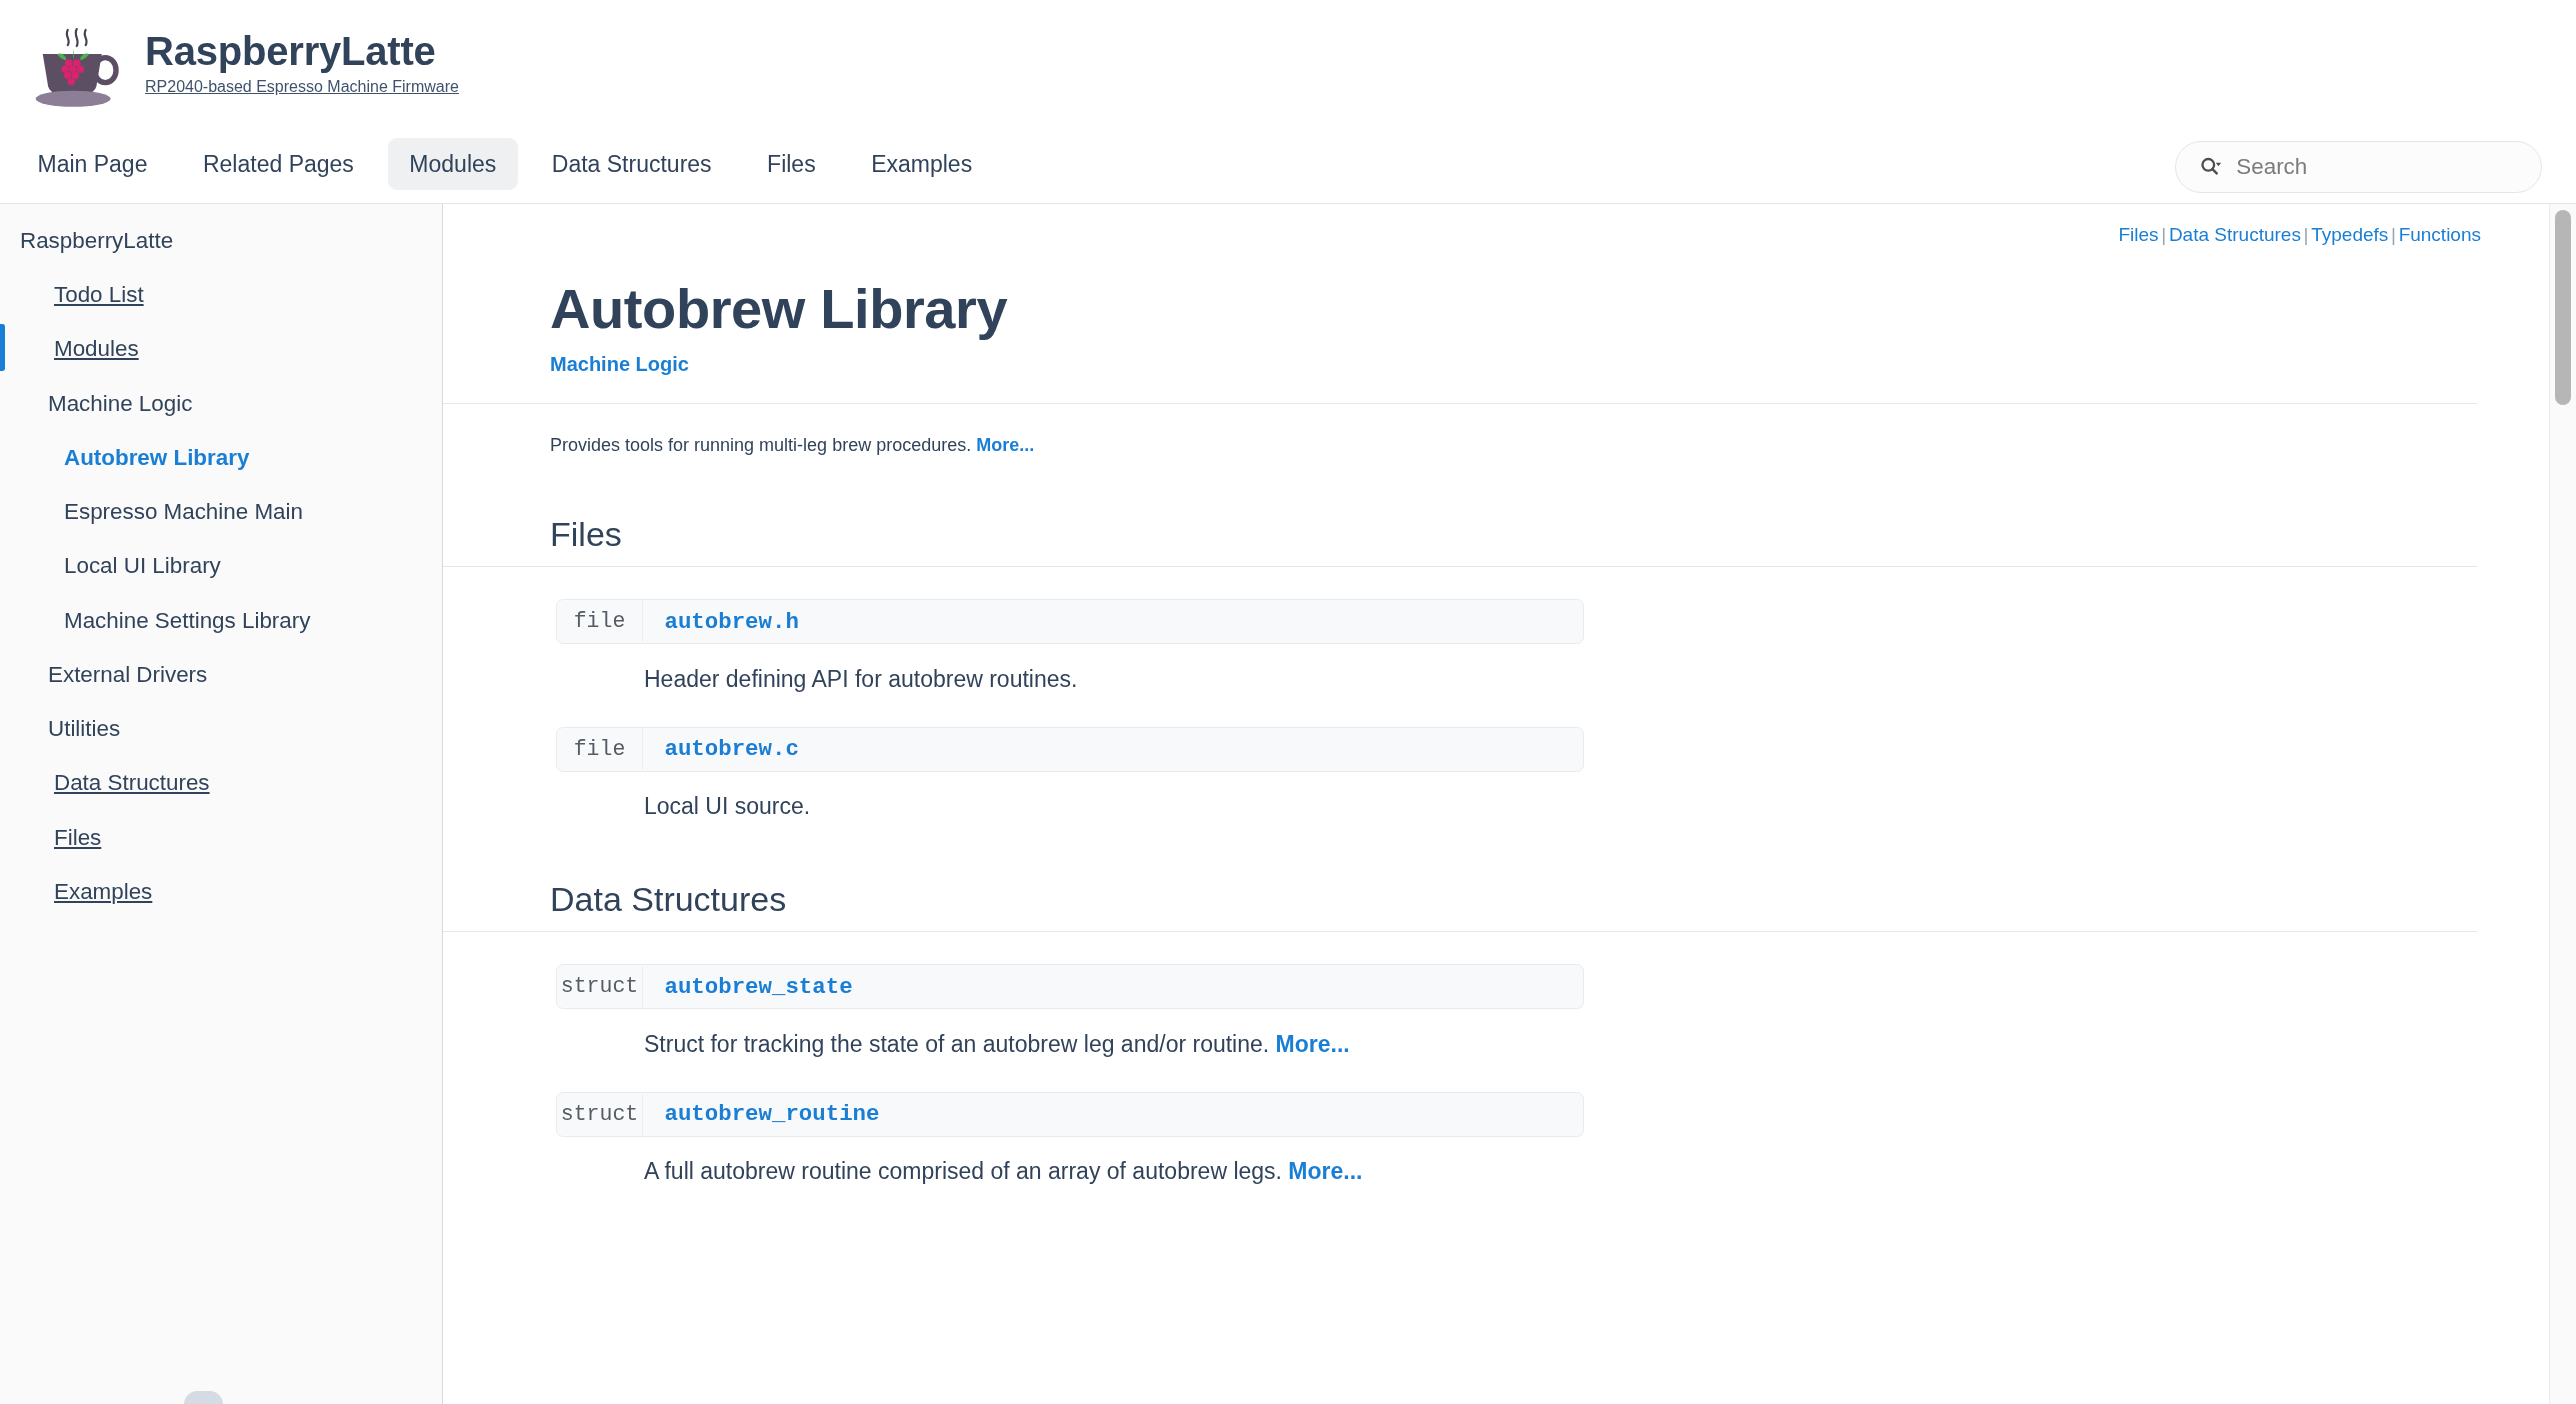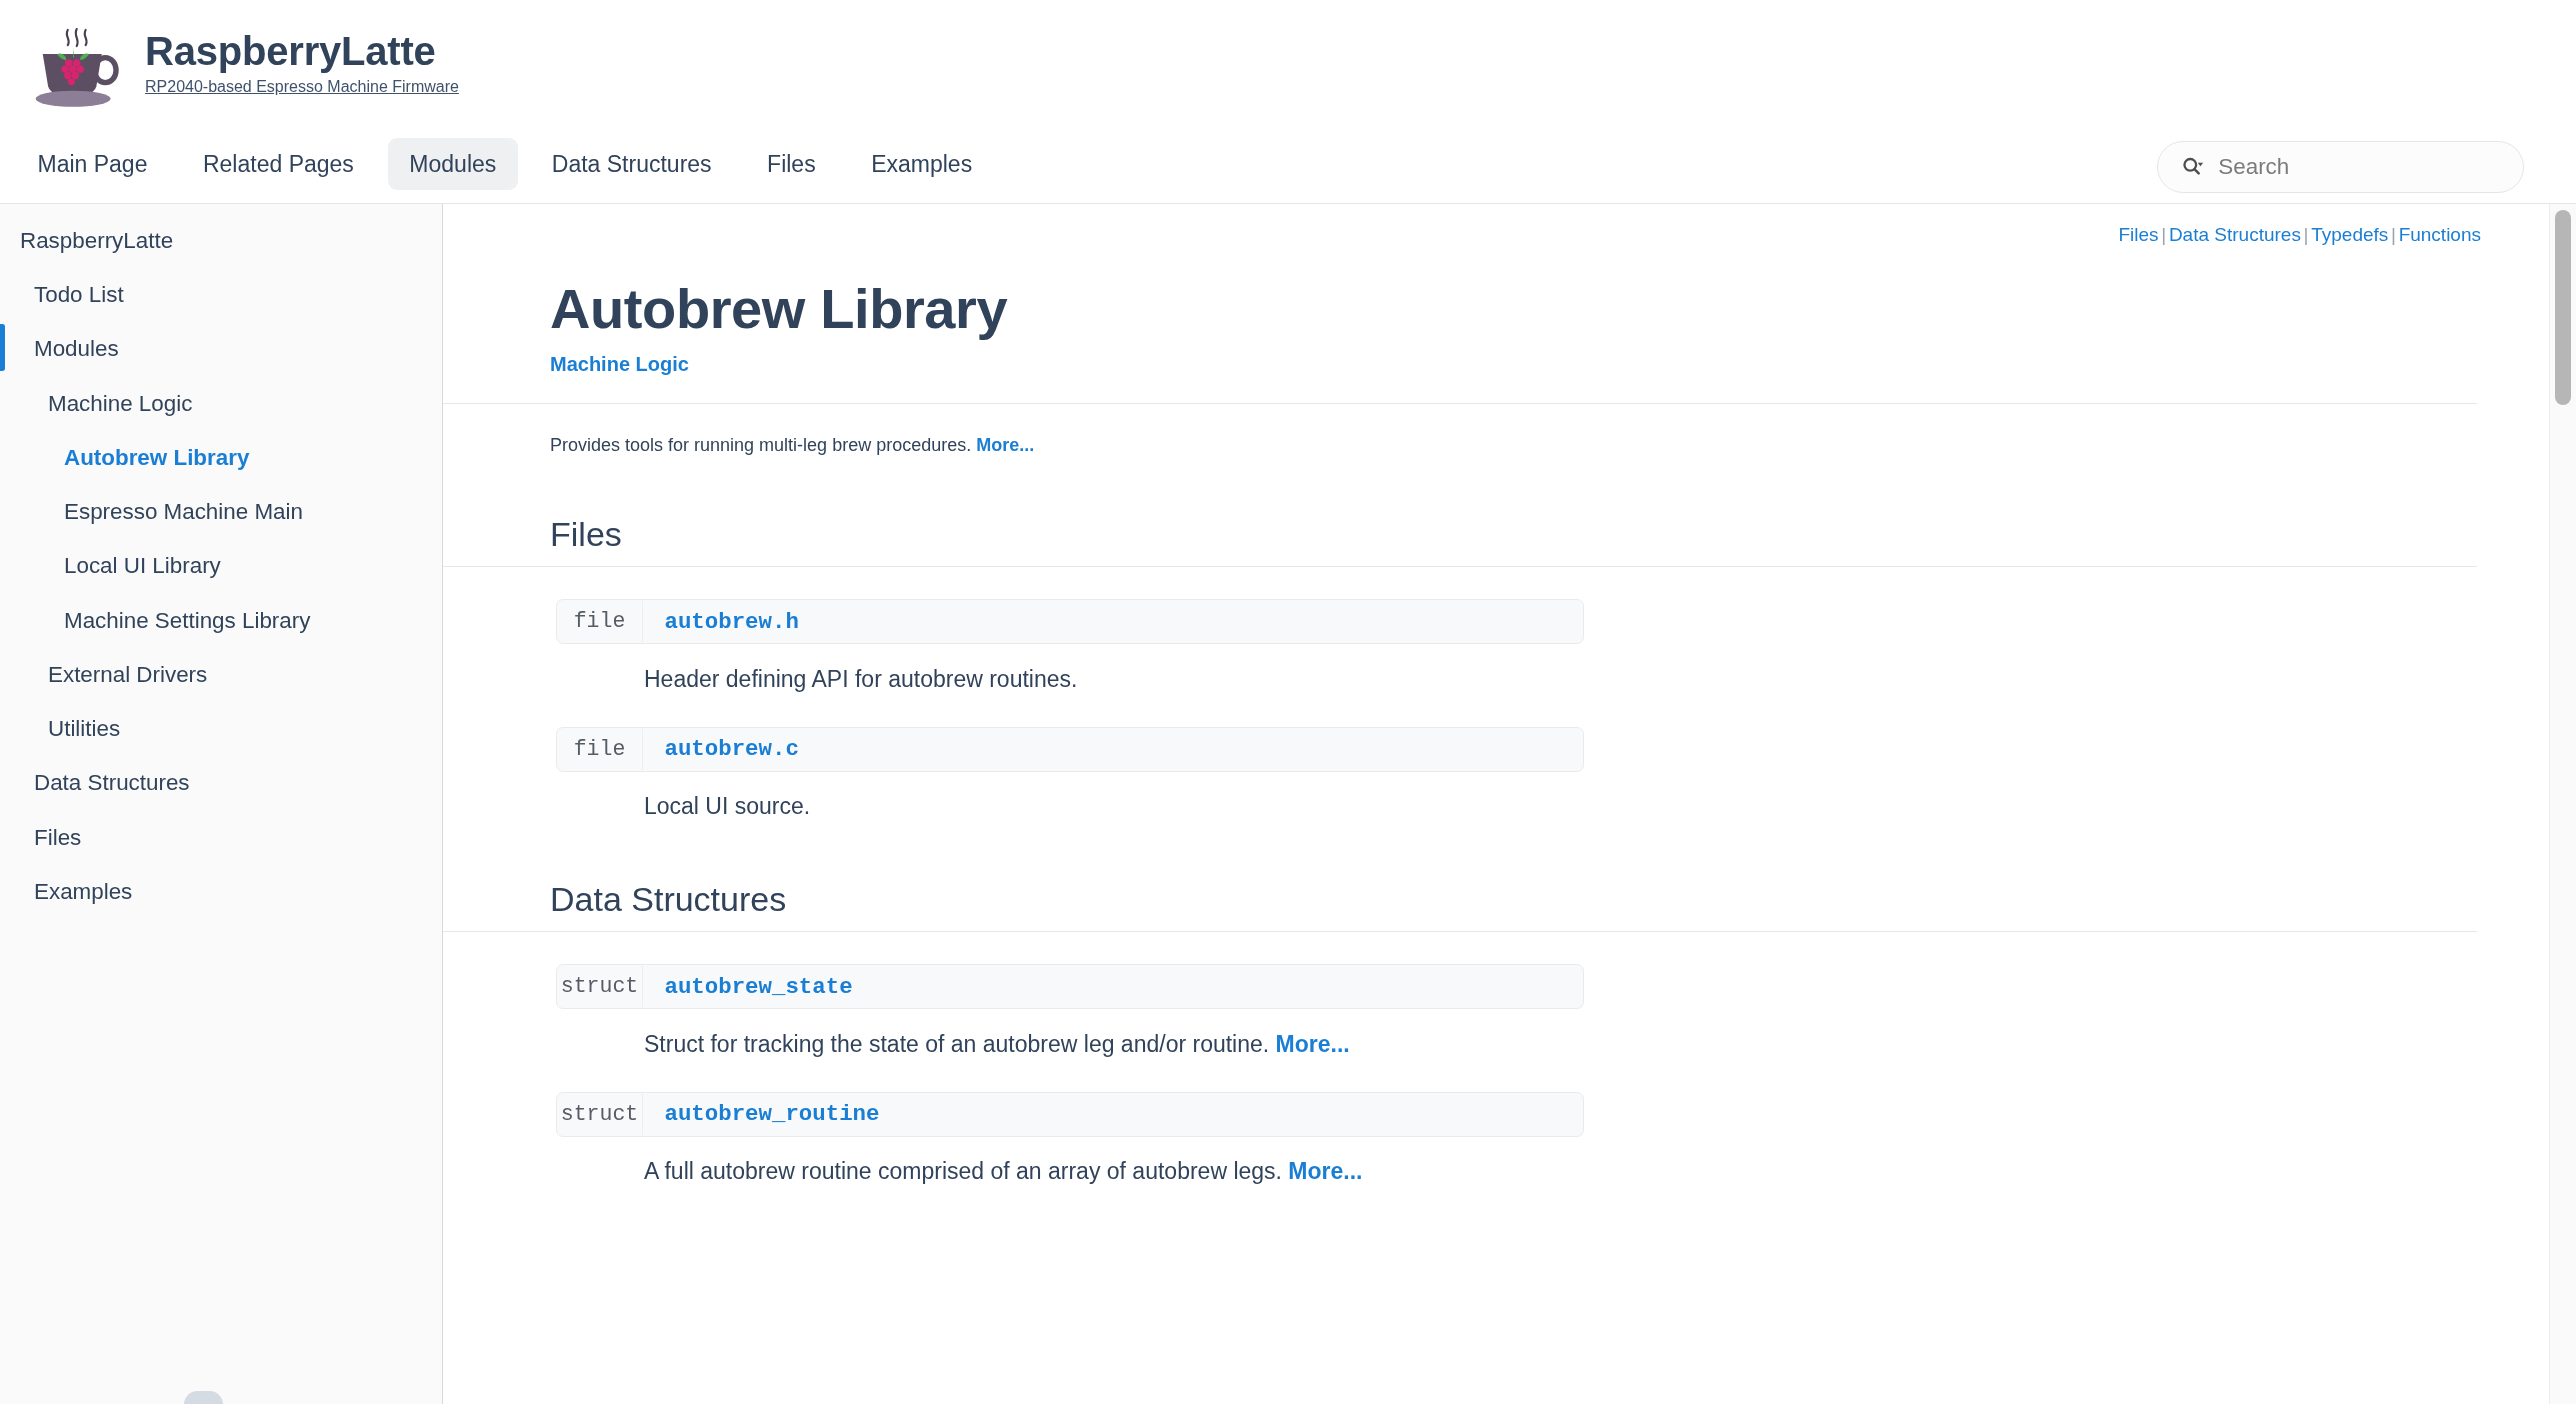--- a/index.html
+++ b/index.html
@@ -56,21 +56,21 @@
     color: #31435a;
     padding: 12.5px 21.5px;
     border-radius: 9px;
     white-space: nowrap;
     cursor: pointer;
     margin-right: 12.5px;
   }
   .tab.active { background: #eef0f1; }
   .searchbox {
     position: absolute;
-    right: 52px;
+    right: 34px;
     top: 16px;
     width: 367px;
     height: 52px;
     border: 1.8px solid #e4e6e8;
     border-radius: 26px;
     background: #fcfcfc;
     display: flex;
     align-items: center;
     padding-left: 23px;
     cursor: text;
@@ -94,21 +94,21 @@
   .tree-item {
     font-size: 22.4px;
     color: #31435a;
     line-height: 1.1;
     padding: 9px 0 9px 0;
     margin-bottom: 11.6px;
     cursor: pointer;
     white-space: nowrap;
   }
   .lvl0 { padding-left: 20px; }
-  .lvl1 { padding-left: 34px; }
+  .lvl1 { padding-left: 54px; text-decoration: underline; }
   .lvl2 { padding-left: 48px; }
   .lvl3 { padding-left: 64px; }
   .tree-item.selected {
     color: #1a7fd4;
     font-weight: bold;
   }
   .sel-bar {
     position: absolute;
     left: 0;
     width: 4.5px;

